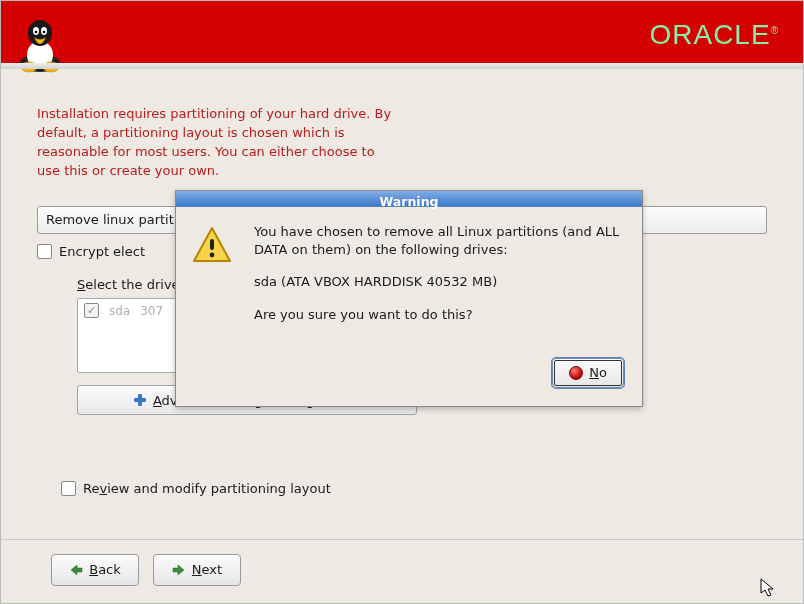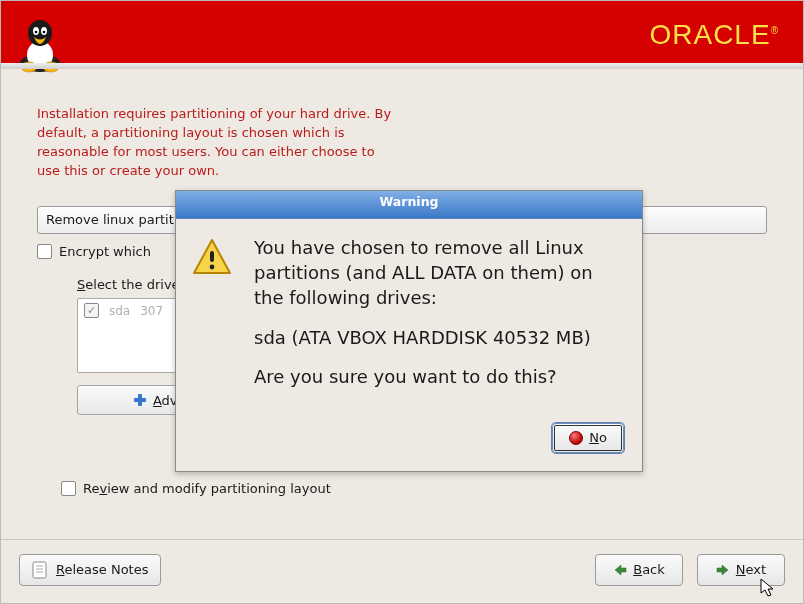--- a/index.html
+++ b/index.html
@@ -28,21 +28,21 @@
     position: absolute;
     left: 14px;
     top: 14px;
     width: 50px;
     height: 58px;
   }
   .oracle-logo {
     position: absolute;
     right: 24px;
     top: 18px;
-    color: #fde047;
+    color: #86efac;
     font-family: Arial, sans-serif;
     font-weight: 400;
     font-size: 28px;
     letter-spacing: 1px;
   }
   .oracle-logo sup { font-size: 10px; vertical-align: super; }
   .content {
     padding: 36px 30px 12px 36px;
     position: relative;
     height: 470px;
@@ -159,41 +159,41 @@
   .dialog {
     position: absolute;
     left: 175px;
     top: 190px;
     width: 468px;
     background: #eeeae3;
     border: 1px solid #8a8a8a;
     box-shadow: 0 2px 6px rgba(0,0,0,.25);
   }
   .dialog-title {
-    height: 28px;
+    height: 16px;
     background: linear-gradient(#81aee6,#3b79c8);
     color: #fff;
     font-weight: bold;
     text-align: center;
     font-size: 12.5px;
     line-height: 22px;
     border-bottom: 1px solid #5c82b8;
   }
   .dialog-body {
     display: flex;
     padding: 16px 18px 8px 14px;
     gap: 14px;
   }
   .warning-icon-wrap {
     width: 50px;
     flex: 0 0 50px;
     padding-top: 2px;
   }
   .dialog-text {
-    font-size: 18px;
+    font-size: 13px;
     line-height: 1.4;
   }
   .dialog-text p { margin-bottom: 14px; }
   .dialog-buttons {
     display: flex;
     gap: 10px;
     justify-content: flex-end;
     padding: 12px 18px 18px 18px;
   }
   .dbtn {
@@ -252,21 +252,21 @@
 <div class="content">
 
   <div class="intro">Installation requires partitioning of your hard drive. By default, a partitioning layout is chosen which is reasonable for most users.  You can either choose to use this or create your own.</div>
 
   <div class="combo">
     <span>Remove linux partit</span>
   </div>
 
   <div class="encrypt">
     <span class="chk"></span>
-    <span>Encrypt which</span>
+    <span>Encrypt elect</span>
   </div>
 
   <div class="drives-block">
     <div class="drives-label">
       <span class="u">S</span><span>elect the drive</span>
     </div>
     <div class="drives-list">
       <div class="drives-row">
         <span class="chk on">✓</span>
         <span>sda</span>
@@ -286,29 +286,20 @@
   <div class="review">
     <span class="chk"></span>
     <span>
       <span>Re</span><span class="u">v</span><span>iew and modify partitioning layout</span>
     </span>
   </div>
 
 </div>
 
 <div class="footer">
-  <div class="btn icon-left">
-    <svg width="16" height="18">
-      <rect x="1" y="1" width="13" height="16" rx="1.5" fill="#fff" stroke="#888"></rect>
-      <line x1="4" y1="5" x2="11" y2="5" stroke="#aaa"></line>
-      <line x1="4" y1="8" x2="11" y2="8" stroke="#aaa"></line>
-      <line x1="4" y1="11" x2="11" y2="11" stroke="#aaa"></line>
-    </svg>
-    <span><span class="u">R</span><span>elease Notes</span></span>
-  </div>
   <div class="footer-right">
     <div class="btn">
       <svg width="14" height="12">
         <path d="M8 1 L2 6 L8 11 L8 8 L13 8 L13 4 L8 4 Z" fill="#3a8a3a" stroke="#2a6a2a" stroke-width="0.5"></path>
       </svg>
       <span><span class="u">B</span><span>ack</span></span>
     </div>
     <div class="btn">
       <svg width="14" height="12">
         <path d="M6 1 L12 6 L6 11 L6 8 L1 8 L1 4 L6 4 Z" fill="#3a8a3a" stroke="#2a6a2a" stroke-width="0.5"></path>

